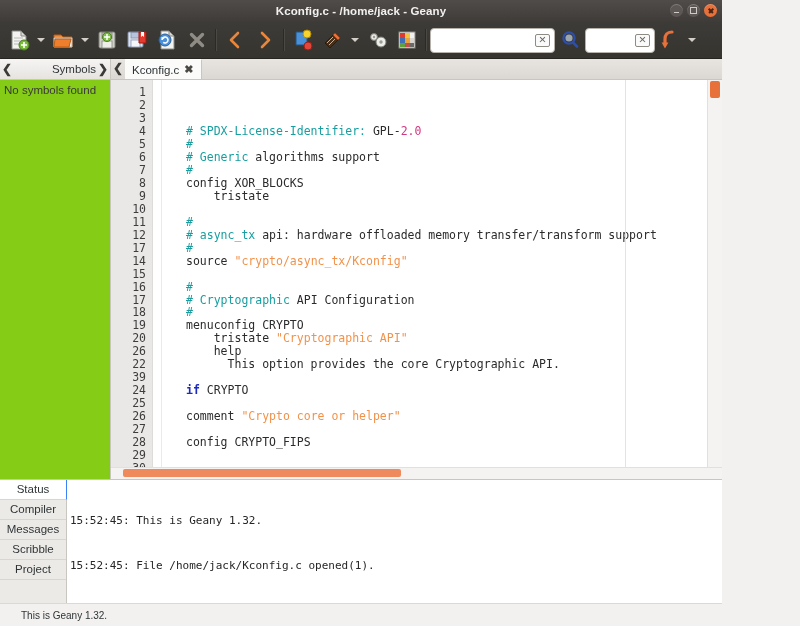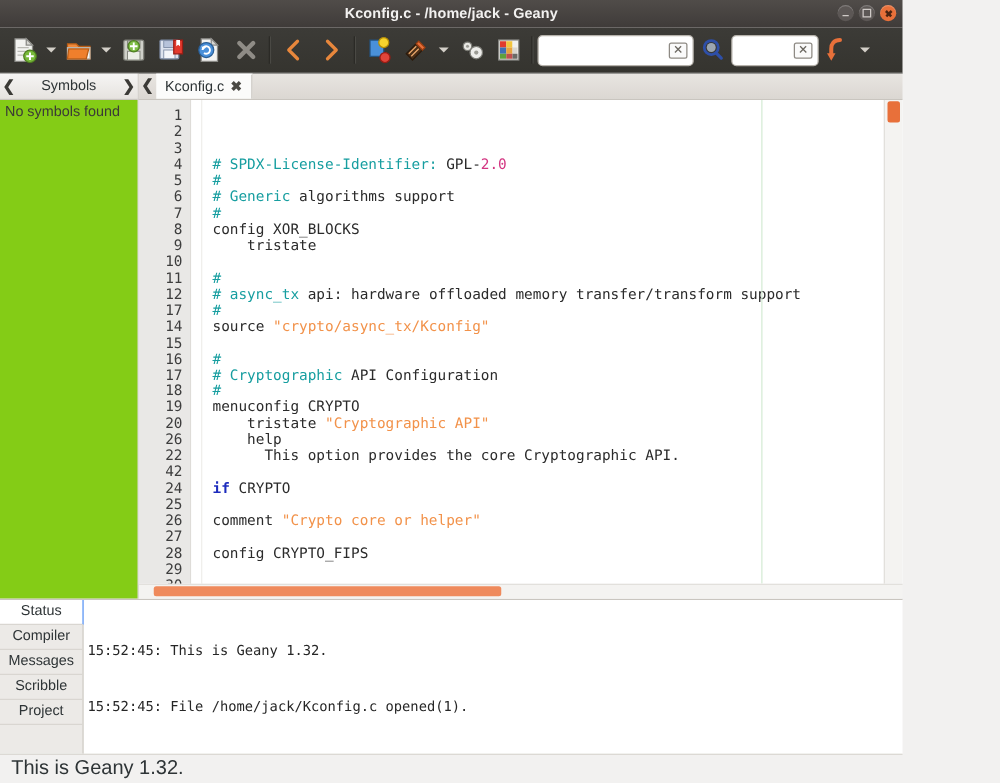--- a/index.html
+++ b/index.html
@@ -82,21 +82,21 @@
   
   .mid{flex:1 1 auto;display:flex;min-height:0;background:#f2f1f0;}
   .sidebar{width:110px;flex:0 0 110px;display:flex;flex-direction:column;
            background:#f2f1f0;border-right:1px solid #c9c5bf;}
   .nbhead{
     height:20px;flex:0 0 20px;display:flex;align-items:center;
     background:linear-gradient(to bottom,#f6f5f4,#e6e3df);
     border-bottom:1px solid #c9c5bf;
   }
   .nbarrow{width:14px;text-align:center;font-size:12px;color:#3b3a36;font-weight:bold;line-height:19px;}
-  .nbtab{flex:1;text-align:center;font-size:11.5px;color:#2e3436;line-height:19px;}
+  .nbtab{flex:1;text-align:right;font-size:11.5px;color:#2e3436;line-height:19px;}
   .sidebody{flex:1;background:#84cc16;padding:4px 2px 0 4px;}
   .sidebody .msg{font-size:11.5px;color:#3b3a37;}
 
   .editorwrap{flex:1 1 auto;display:flex;flex-direction:column;min-width:0;}
   .doctabs{
     height:20px;flex:0 0 20px;display:flex;align-items:stretch;
     background:linear-gradient(to bottom,#e8e5e1,#dbd7d2);
     border-bottom:1px solid #c9c5bf;
   }
   .dtarrow{width:14px;text-align:center;font-size:12px;color:#3b3a36;font-weight:bold;line-height:19px;}
@@ -113,20 +113,21 @@
     font-family:"DejaVu Sans Mono","Liberation Mono",monospace;font-size:11.5px;
     color:#3d3d3d;text-align:right;padding:6px 6px 0 0;box-sizing:border-box;line-height:12.97px;
   }
   .gutter div{height:12.97px;}
   .foldcol{width:8px;flex:0 0 8px;background:#fff;border-right:1px solid #eceae6;}
   .code{
     flex:1 1 auto;position:relative;overflow:hidden;background:#fff;
     font-family:"DejaVu Sans Mono","Liberation Mono",monospace;font-size:11.5px;
     line-height:12.97px;padding:6px 0 0 8px;box-sizing:border-box;white-space:pre;
     color:#1a1a1a;
+    margin-left:16px;
   }
   .code .ln{height:12.97px;}
   .guide{position:absolute;top:0;bottom:0;left:447px;width:1px;background:#d5ecd5;}
   .cm{color:#179ea0;}
   .cmd{color:#2b2b2b;}
   .str{color:#f2924a;}
   .kw{color:#1c2bbd;font-weight:bold;}
   .num{color:#d33682;}
 
   .vscroll{
@@ -147,21 +148,21 @@
     border-bottom:1px solid #d9d6d1;
   }
   .mtab.sel{background:#fff;border-right:1px solid #3b82f6;margin-right:-1px;}
   .msgbody{
     flex:1;background:#fff;font-family:"DejaVu Sans Mono","Liberation Mono",monospace;
     font-size:11px;color:#262626;padding:3px 0 0 3px;line-height:15px;white-space:pre;
   }
 
   .statusbar{
     height:22px;flex:0 0 22px;background:#f2f1f0;display:flex;align-items:center;
-    padding-left:9px;font-size:16px;color:#2e3436;border-top:1px solid #dcd9d4;
+    padding-left:21px;font-size:10px;color:#2e3436;border-top:1px solid #dcd9d4;
   }
 </style>
 </head>
 <body>
 
 <div class="app">
 
   <div class="titlebar">
     <div class="title">Kconfig.c - /home/jack - Geany</div>
     <div class="winbtns">
@@ -368,21 +369,21 @@
             <div>17</div>
             <div>14</div>
             <div>15</div>
             <div>16</div>
             <div>17</div>
             <div>18</div>
             <div>19</div>
             <div>20</div>
             <div>26</div>
             <div>22</div>
-            <div>42</div>
+            <div>39</div>
             <div>24</div>
             <div>25</div>
             <div>26</div>
             <div>27</div>
             <div>28</div>
             <div>29</div>
             <div>30</div>
           </div>
         <div class="foldcol"></div>
         <div class="code" id="codebody">

